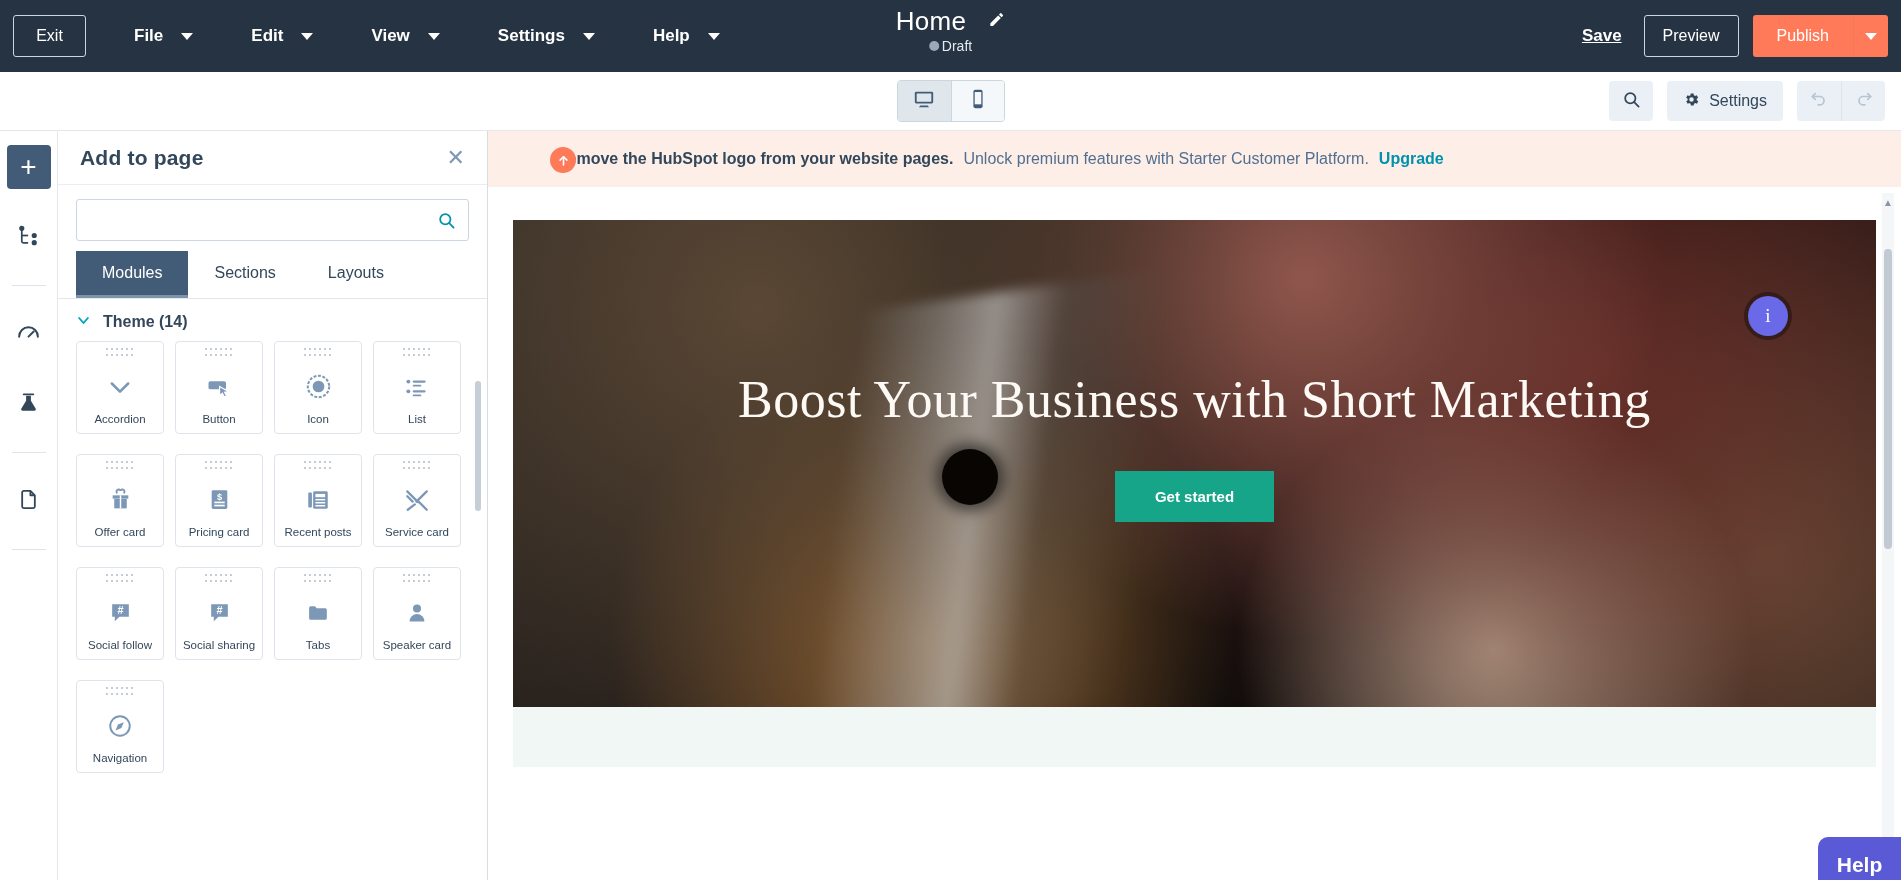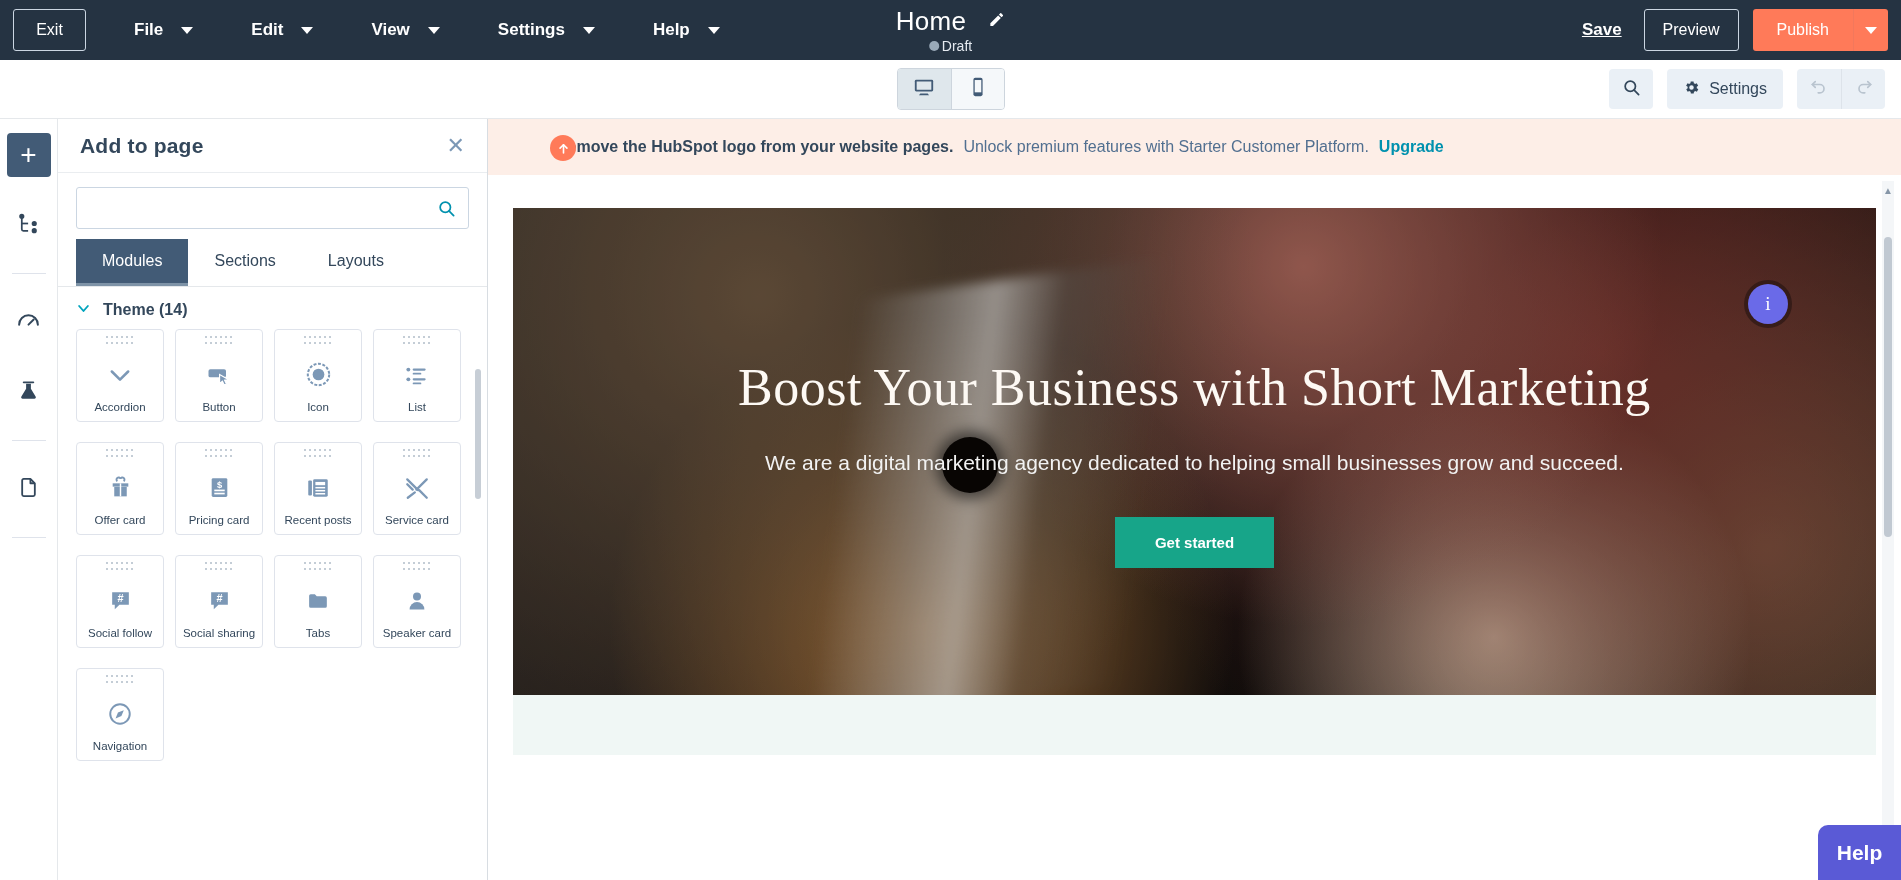--- a/index.html
+++ b/index.html
@@ -5,21 +5,21 @@
   * { box-sizing: border-box; margin: 0; padding: 0; }
   html, body {
     width: 1901px; height: 880px;
     overflow: hidden;
     font-family: "Liberation Sans", sans-serif;
     background: #ffffff;
   }
 
   
   .topbar {
-    height: 60px; background: #253342; display: flex; align-items: center;
+    height: 72px; background: #253342; display: flex; align-items: center;
     position: relative; color: #ffffff;
   }
   .exit-btn {
     margin-left: 13px; width: 73px; height: 42px;
     border: 1px solid #cbd6e2; border-radius: 3px; background: transparent;
     color: #ffffff; font-size: 16px; cursor: pointer;
     display: flex; align-items: center; justify-content: center;
   }
   .menu { display: flex; align-items: center; margin-left: 30px; }
   .menu-item {
@@ -817,21 +817,20 @@
       <span class="cta-link">Upgrade</span>
     </div>
 
     <div class="canvas-wrap">
       <div class="hero">
         <div class="hero-diag"></div>
         <div class="hero-hole"></div>
         <div class="hero-shade"></div>
         <div class="hero-content">
           <h1 class="hero-h1">Boost Your Business with Short Marketing</h1>
-          <p class="hero-sub">We are a digital marketing agency dedicated to helping small businesses grow and succeed.</p>
           <button class="hero-btn">Get started</button>
         </div>
       </div>
       <div class="below-hero"></div>
     </div>
 
     <div class="info-badge">i</div>
 
     <div class="pv-scroll">
       <div class="pv-arrow" style="top:4px;">▲</div>

